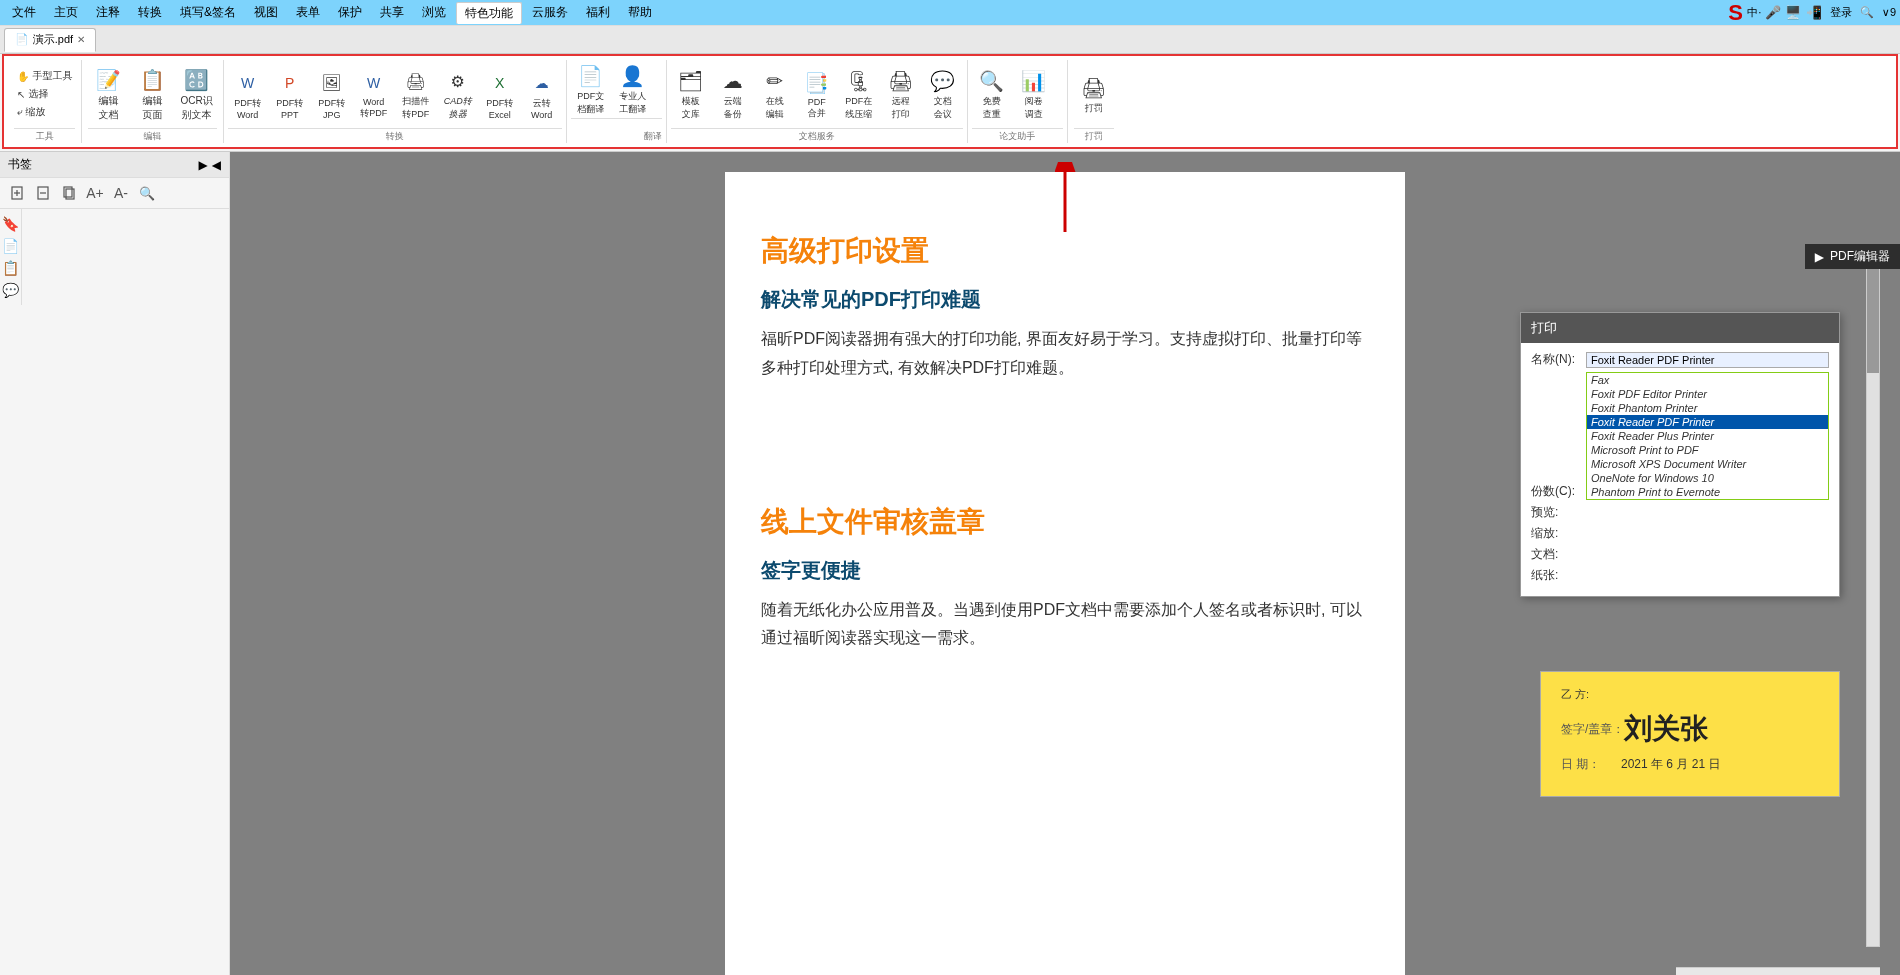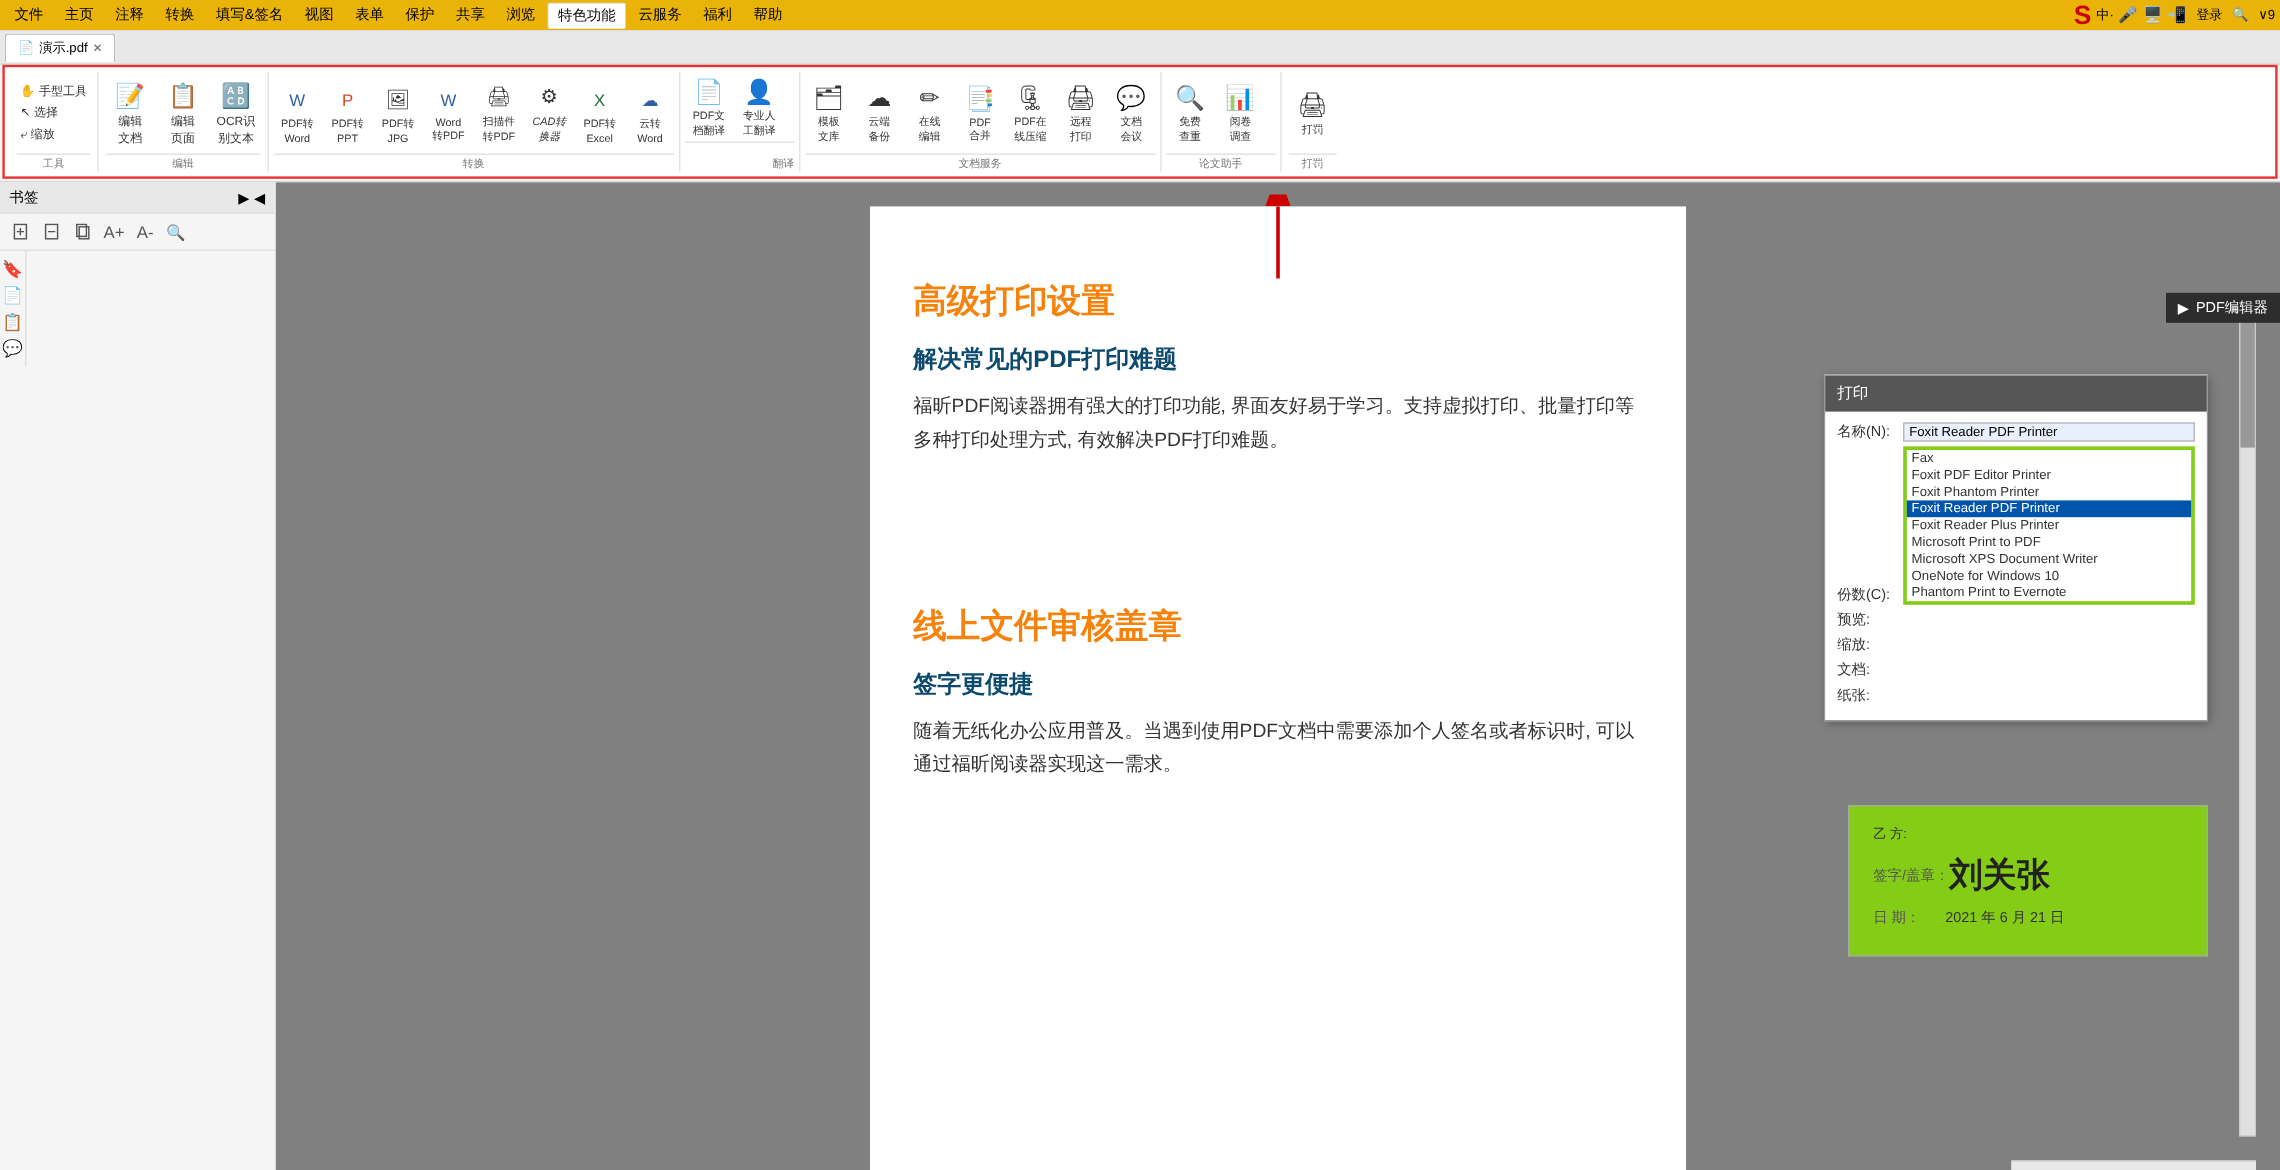--- a/index.html
+++ b/index.html
@@ -10,21 +10,21 @@
       background: #f5f5f5;
       border-bottom: 1px solid #ccc;
       position: relative;
     }
 
     
     .menu-bar {
       display: flex;
       align-items: center;
       height: 26px;
-      background: #eab308;
+      background: #7dd3fc;
       border-bottom: 1px solid #ddd;
       padding: 0 4px;
       gap: 2px;
     }
     .menu-item {
       padding: 2px 8px;
       font-size: 12px;
       cursor: pointer;
       border-radius: 2px;
     }
@@ -227,42 +227,43 @@
     .print-value-box {
       flex: 1;
       border: 1px solid #aaa;
       padding: 1px 4px;
       background: #e8f0ff;
       font-size: 11px;
     }
 
     .print-list {
       flex: 1;
-      border: 3px solid #84cc16;
+      border: 1px solid #84cc16;
       font-size: 11px;
+      font-style: italic;
     }
 
     .print-list-item {
       padding: 1px 4px;
       color: #333;
     }
     .print-list-item.selected {
       background: #0055aa;
       color: #fff;
     }
 
     
     .signature-box {
       position: absolute;
       bottom: 200px;
       right: 60px;
       width: 300px;
       border: 1px solid #aaa;
       padding: 15px 20px;
-      background: #84cc16;
+      background: #fde047;
     }
 
     .signature-row {
       display: flex;
       align-items: center;
       margin-bottom: 8px;
       font-size: 13px;
     }
 
     .signature-label {

